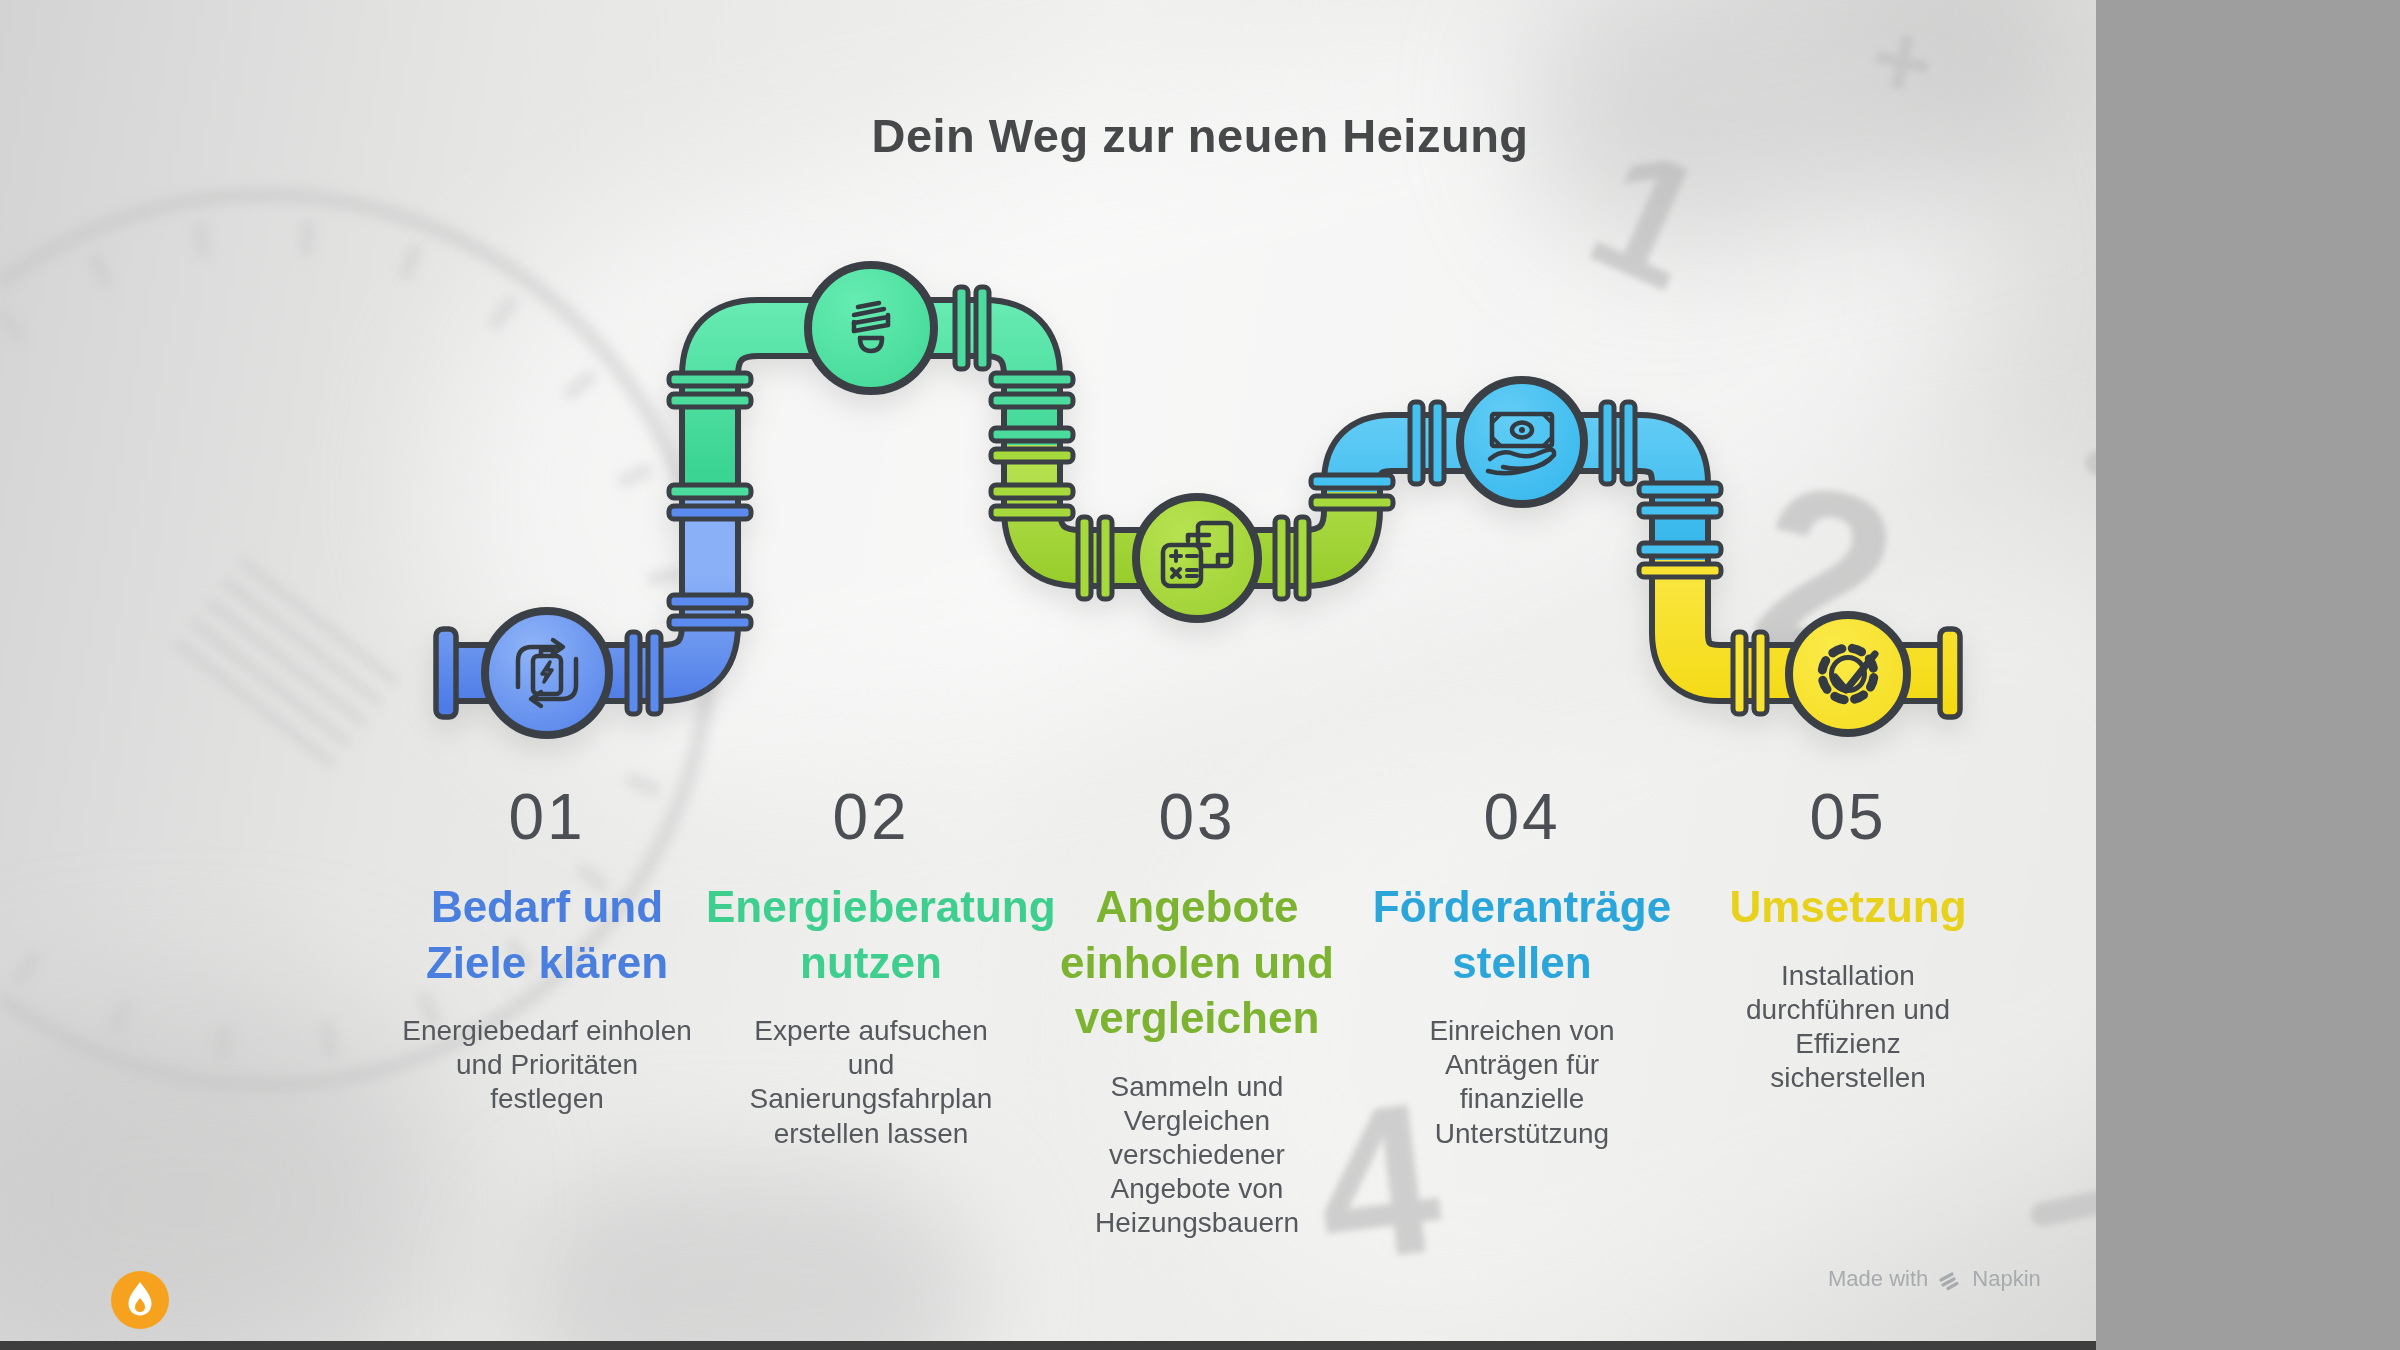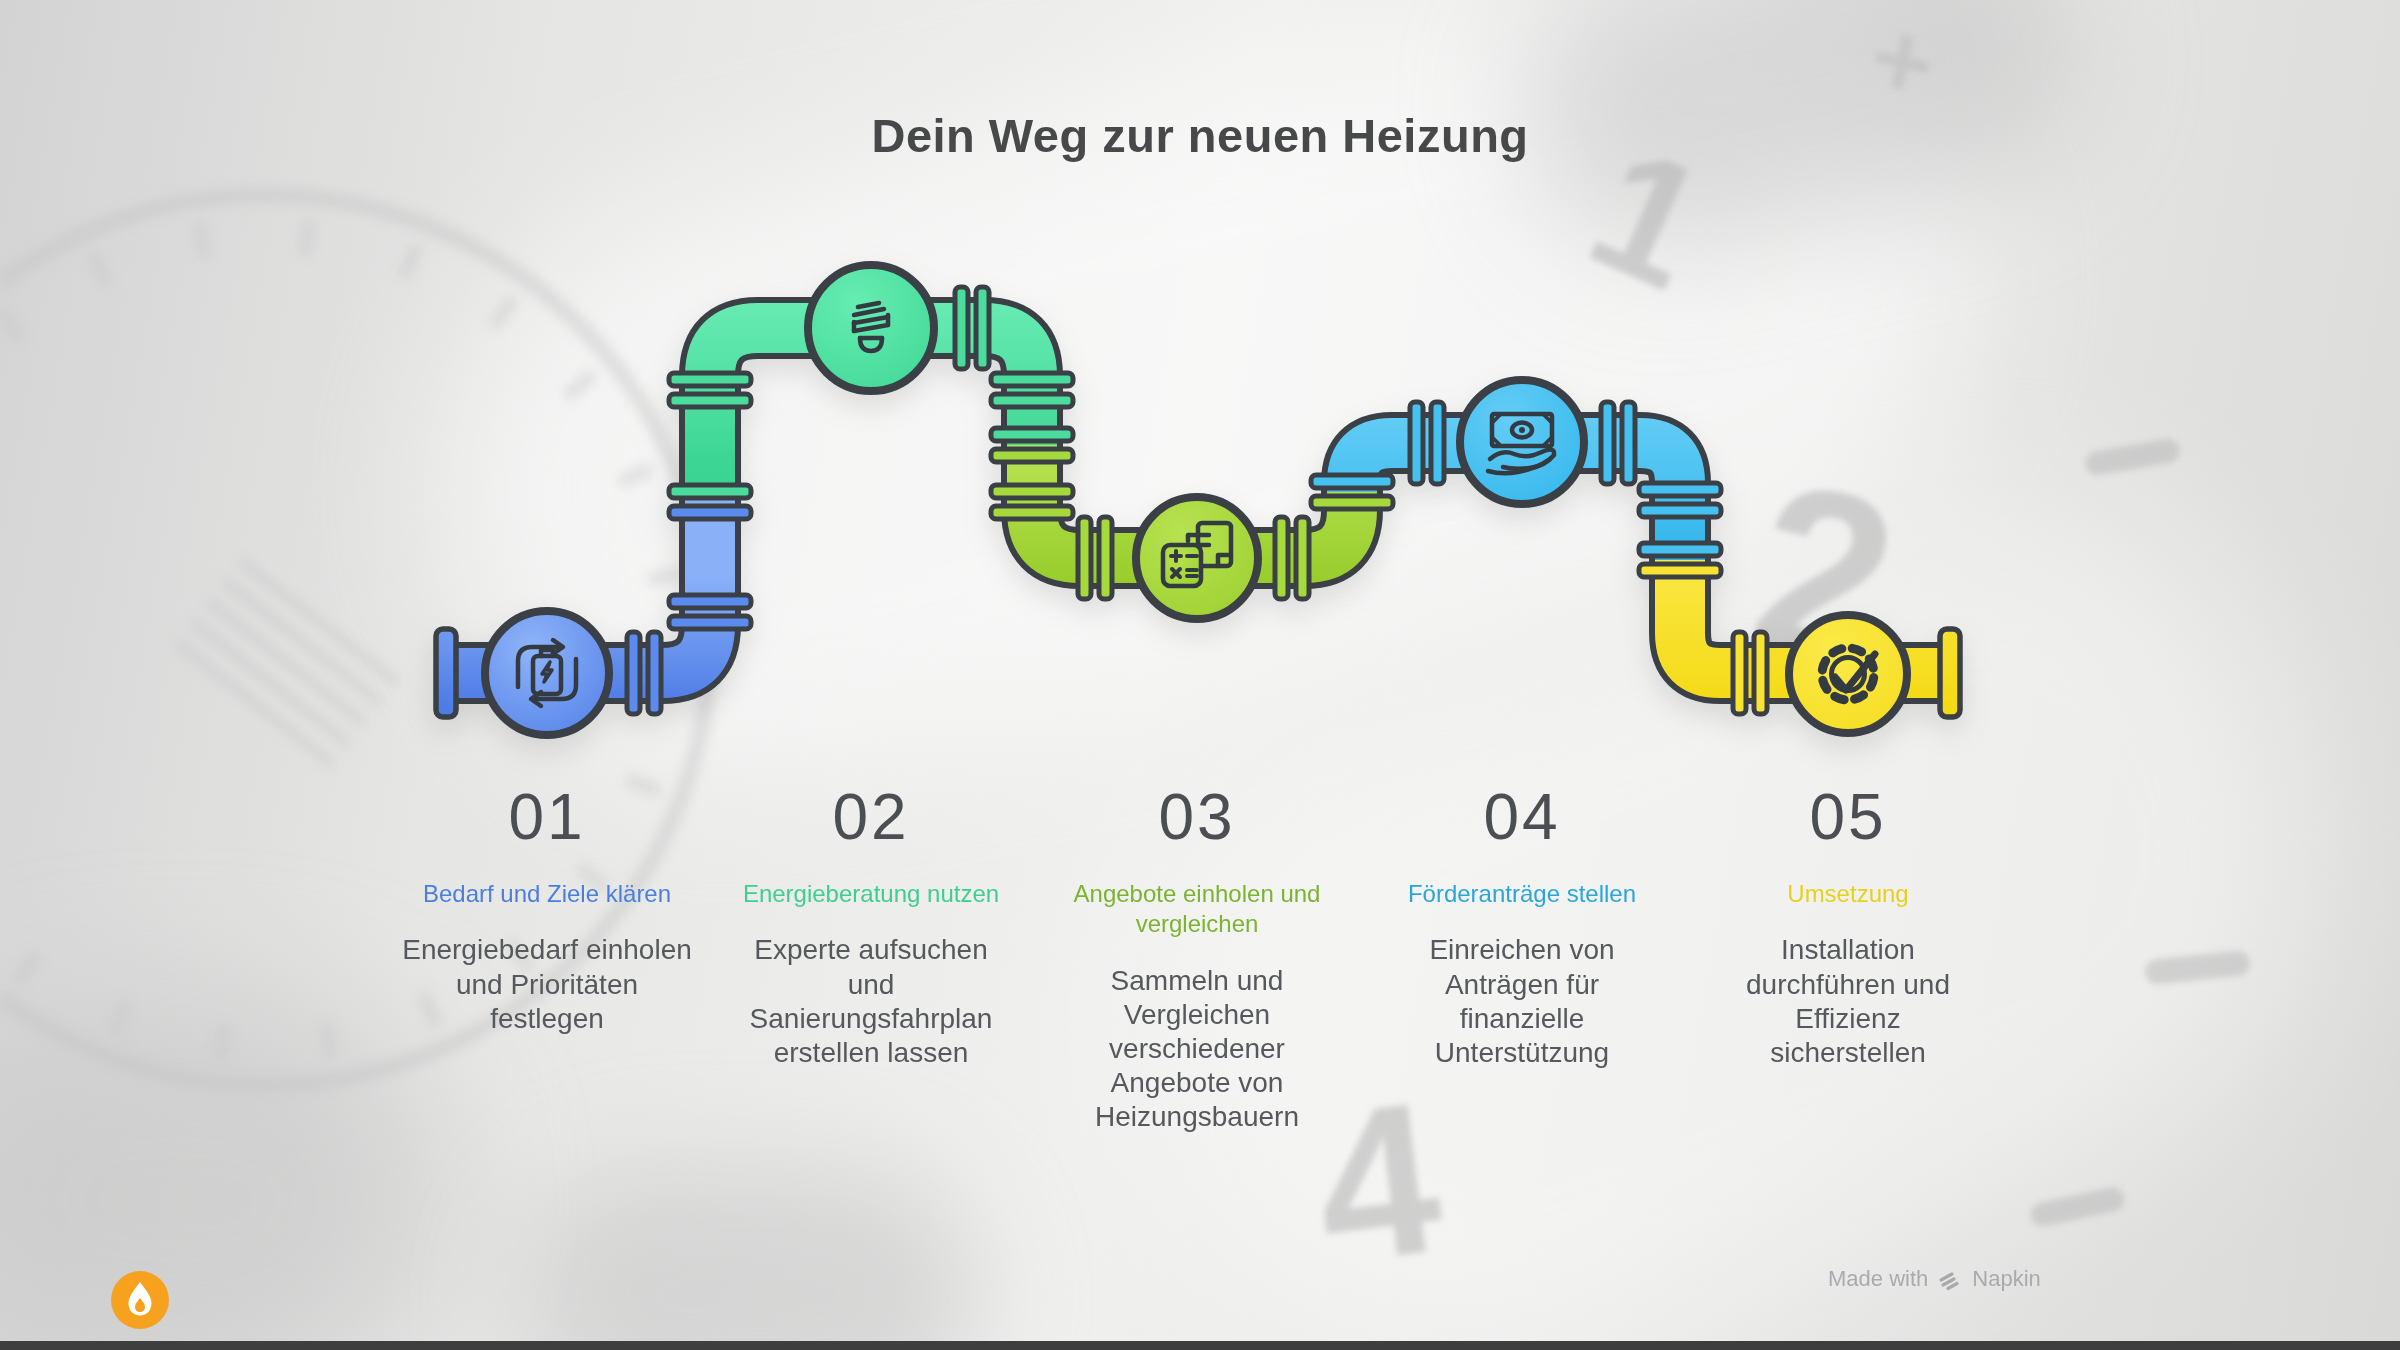--- a/index.html
+++ b/index.html
@@ -1,17 +1,17 @@
 <!DOCTYPE html>
 <html><head>
 <meta charset="utf-8">
 <style>
   html,body{margin:0;padding:0;background:#9e9e9e;}
   .stage{
-    position:relative;width:2400px;height:1350px;overflow:hidden;
+    position:relative;width:2096px;height:1350px;overflow:hidden;
     font-family:"Liberation Sans","DejaVu Sans",sans-serif;
     background:linear-gradient(100deg,#d3d3d3 0%,#e6e6e5 22%,#f0f0ef 48%,#e9e9e8 70%,#d9d9d8 100%);
   }
   
   .bg-layer{position:absolute;pointer-events:none;}
   .bg-svg{left:0;top:0;filter:blur(6px);opacity:.8;}
   .soft{border-radius:320px;}
   .w1{left:430px;top:90px;width:1560px;height:580px;background:#ffffff;opacity:.55;filter:blur(70px);transform:rotate(-13deg);}
   .w2{left:1140px;top:600px;width:1200px;height:680px;background:#fbfbfa;opacity:.5;filter:blur(80px);transform:rotate(-22deg);}
   .k1{left:-90px;top:1000px;width:540px;height:400px;background:#c3c3c3;opacity:.55;filter:blur(70px);}
@@ -30,21 +30,21 @@
   .title{
     position:absolute;left:0;top:108px;width:2400px;text-align:center;margin:0;
     font-size:47px;font-weight:700;color:#47484a;letter-spacing:.5px;
   }
   
   .pipes{position:absolute;left:0;top:0;filter:drop-shadow(0 12px 14px rgba(0,0,0,.10));}
   
   .step-col{position:absolute;top:748px;width:340px;display:flex;flex-direction:column;align-items:center;text-align:center;margin-top:36px;}
   .col-1{left:377px;} .col-2{left:701px;} .col-3{left:1027px;} .col-4{left:1352px;} .col-5{left:1678px;text-align:center;}
   .num{font-size:64px;font-weight:300;color:#4b4e52;letter-spacing:3px;line-height:1.05;}
-  .heading{margin:28px 0 0 0;font-size:24px;font-weight:400;line-height:1.26;}
+  .heading{margin:28px 0 0 0;font-size:44px;font-weight:700;line-height:1.26;}
   .desc{margin:24px 0 0 0;font-size:28px;font-weight:400;line-height:1.22;color:#55585c;}
   .col-1 .heading{max-width:260px;} .col-2 .heading{max-width:330px;}
   .col-3 .heading{max-width:280px;} .col-4 .heading{max-width:300px;} .col-5 .heading{max-width:330px;}
   .desc{max-width:255px;} .col-1 .desc{max-width:290px;} .col-3 .desc{max-width:245px;}
   
   .brand{position:absolute;left:21px;top:1271px;display:flex;align-items:center;gap:14px;flex-direction:column;}
   .brand-text{font-size:26px;font-weight:800;letter-spacing:.5px;}
   .credit{position:absolute;left:1828px;top:1266px;display:flex;align-items:center;gap:9px;
           font-size:22px;font-weight:500;color:#a8abad;}
   .bottom-bar{position:absolute;left:0;bottom:0;width:2400px;height:9px;background:#3e3e3e;}

